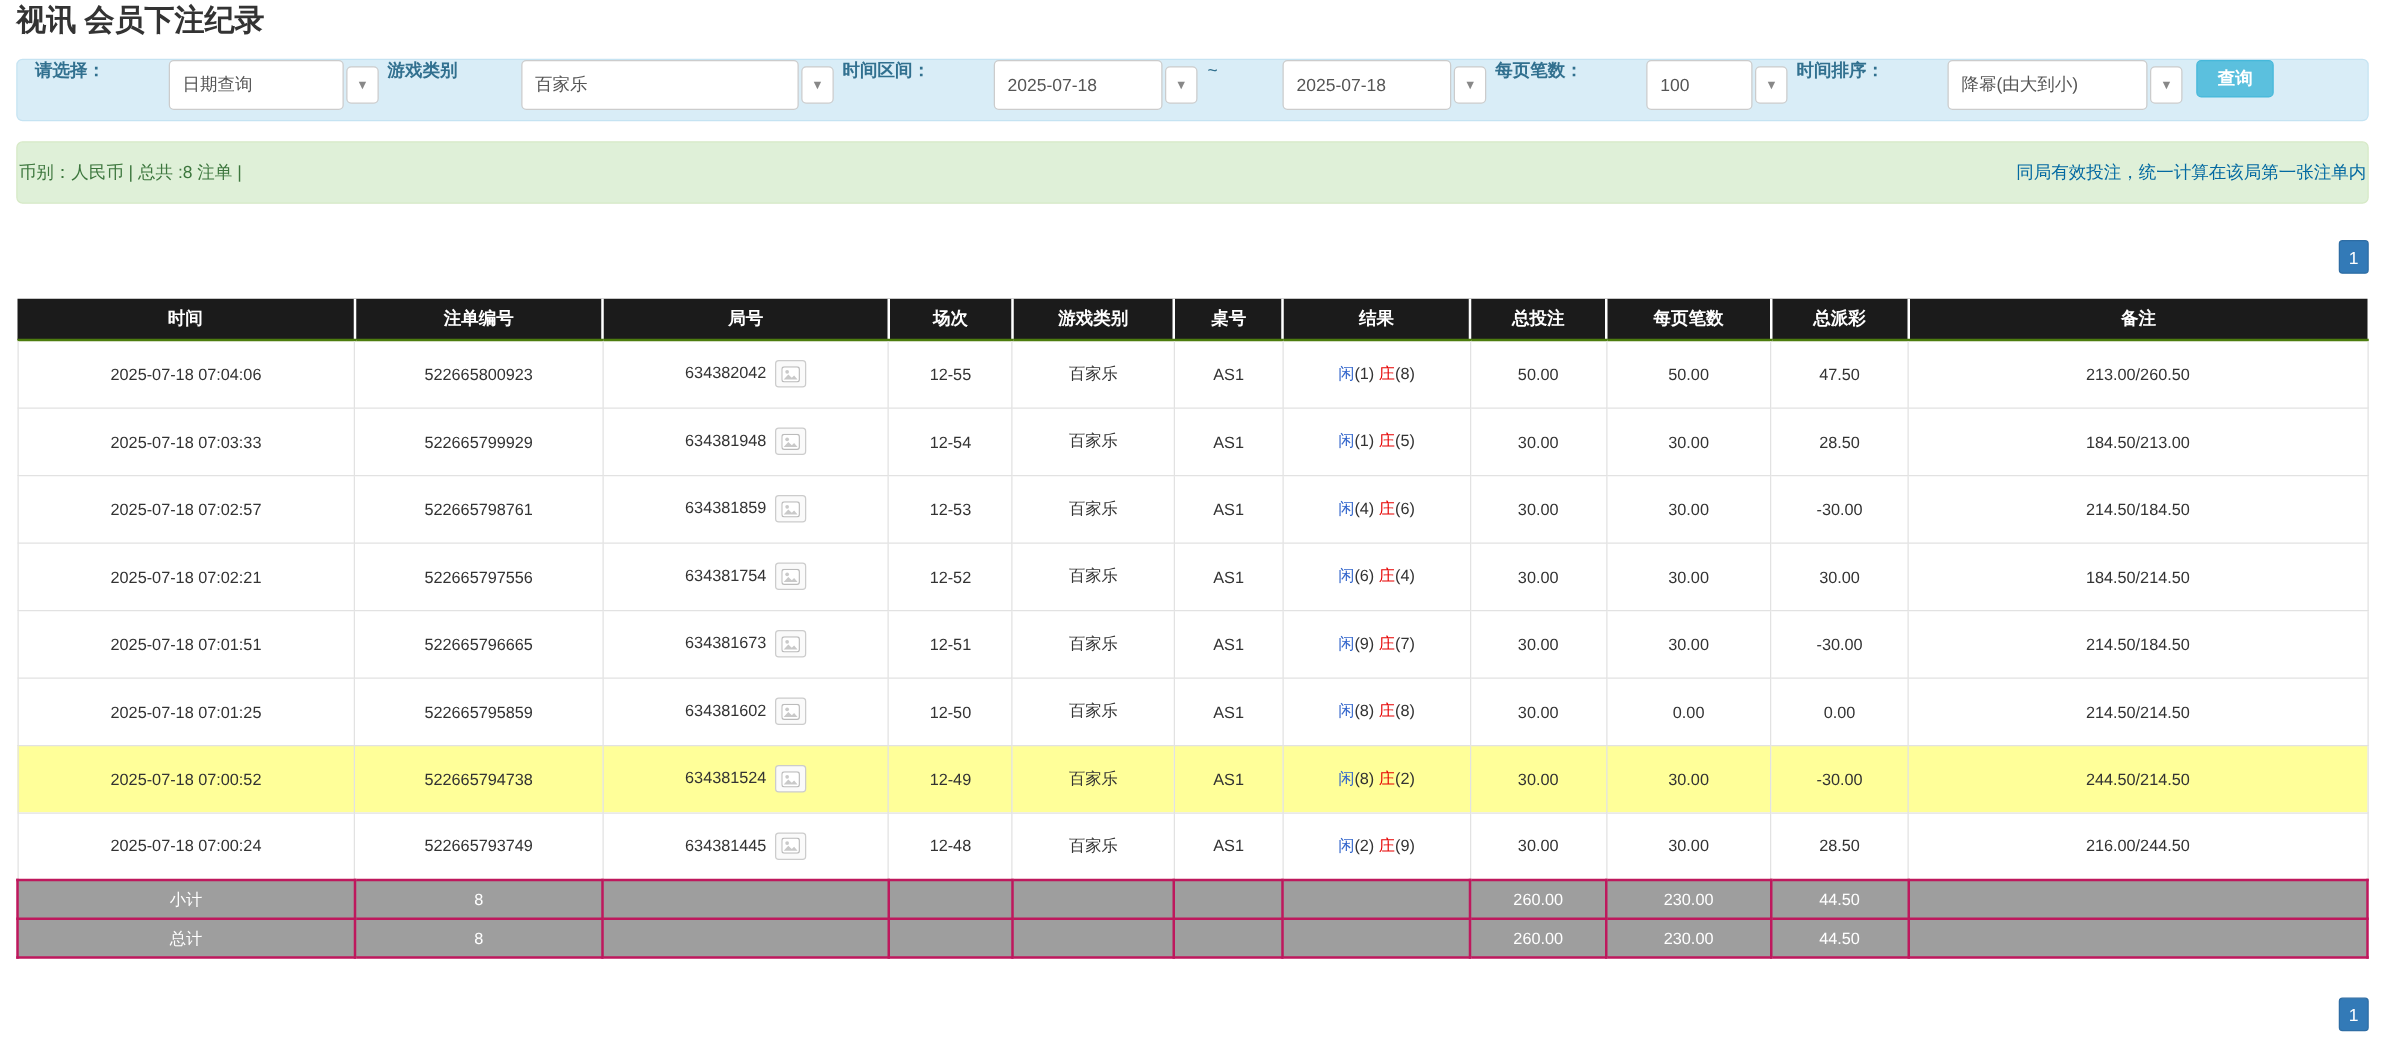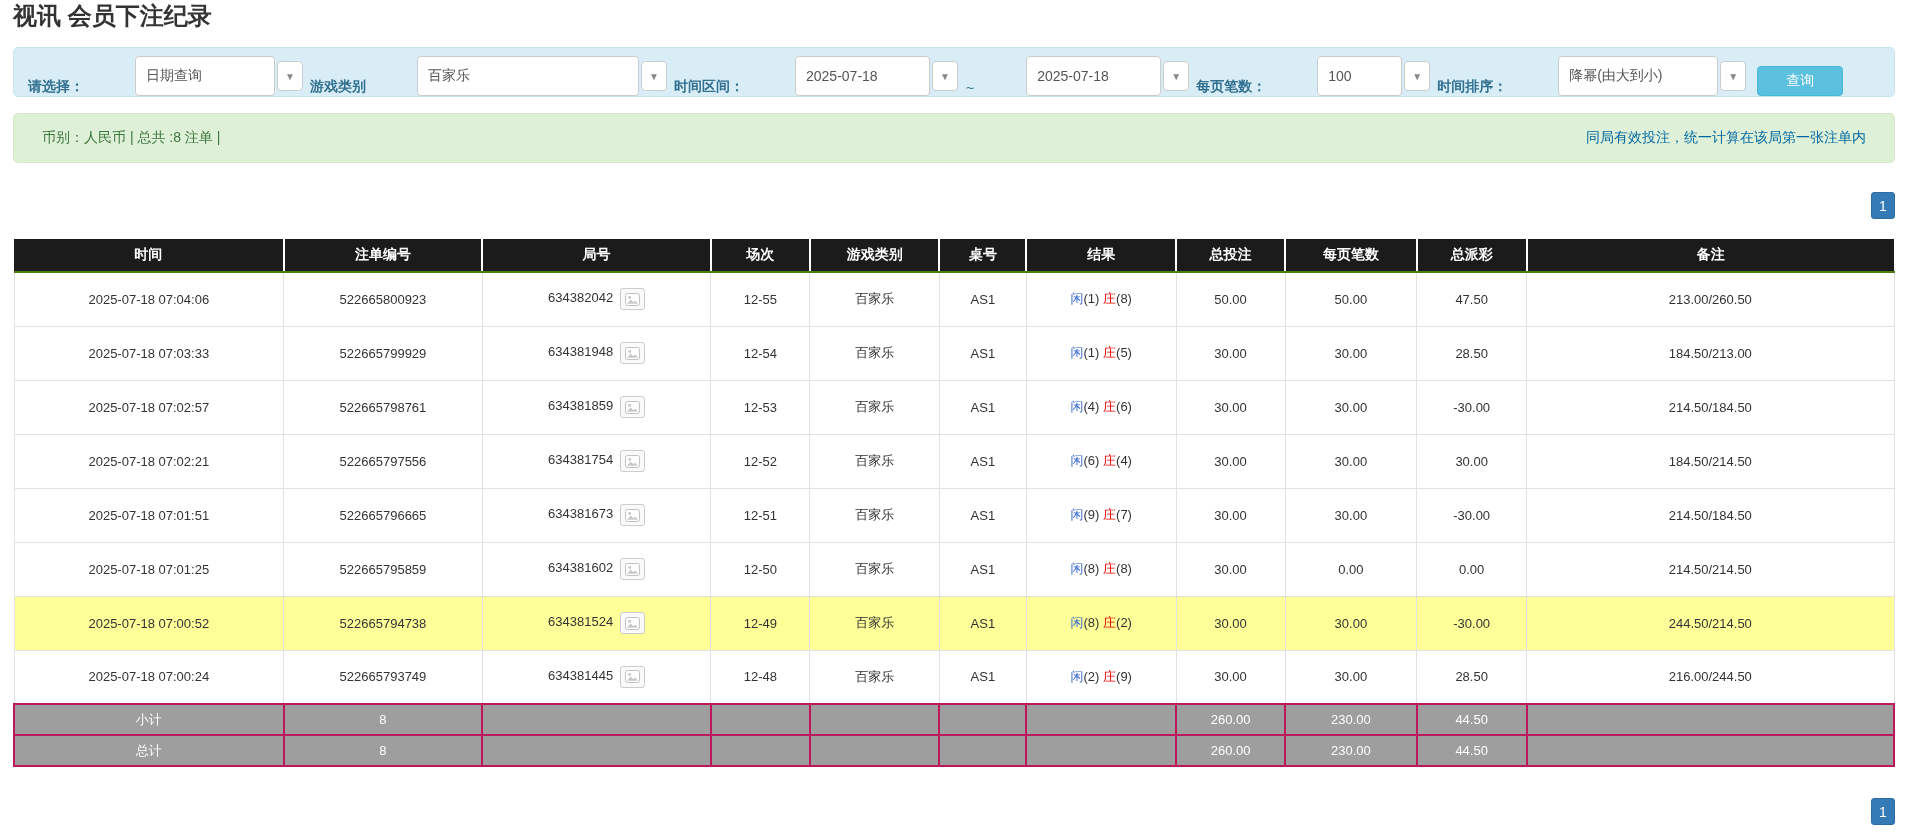--- a/index.html
+++ b/index.html
@@ -10,46 +10,46 @@
     color: #333;
   }
   .page { padding: 0 13px; }
 
   .page-title { font-size: 24px; font-weight: 700; color: #333; }
 
   
   .filter-bar {
     margin-top: 15px; height: 50px; background: #d9edf7;
     border: 1px solid #c5e3f2; border-radius: 5px;
-    display: flex; align-items: flex-end; gap: 7px; padding: 0 14px;
+    display: flex; align-items: flex-start; gap: 7px; padding: 0 14px;
   }
   .f-label { font-size: 14px; font-weight: bold; color: #31708f; white-space: nowrap; }
   .combo { display: flex; align-items: center; gap: 2px; }
   .combo-box {
     height: 40px; background: #fff; border: 1px solid #ccc; border-radius: 4px;
     font-size: 14px; color: #555; display: flex; align-items: center; padding: 0 10px;
     white-space: nowrap;
     margin-left: 44px;
   }
   .combo-caret {
     width: 26px; height: 30px; background: #fff; border: 1px solid #ccc; border-radius: 4px;
     display: flex; align-items: center; justify-content: center;
     color: #888; font-size: 10px; cursor: pointer;
   }
   .tilde { font-size: 14px; color: #31708f; padding: 0 1px; }
   .search-btn {
-    height: 30px; padding: 0 28px; background: #5bc0de; border: 1px solid #46b8da;
-    border-radius: 4px; color: #fff; font-size: 14px; cursor: pointer; margin-left: 4px;
+    height: 30px; padding: 0 16px; background: #5bc0de; border: 1px solid #46b8da;
+    border-radius: 4px; color: #fff; font-size: 14px; cursor: pointer; margin-left: 4px; font-weight: bold;
   }
 
   
   .summary-bar {
     margin-top: 16px; height: 50px; background: #dff0d8;
     border: 1px solid #d6e9c6; border-radius: 5px;
-    display: flex; align-items: center; justify-content: space-between; padding: 0 28px;
+    display: flex; align-items: center; justify-content: space-between; padding: 0 1px;
     font-size: 14px;
   }
   .summary-left { color: #3c763d; }
   .summary-note { color: #0369a1; }
 
   
   .pager-row { display: flex; justify-content: flex-end; margin-top: 29px; }
   .pager-row.bottom { margin-top: 31px; }
   .page-btn {
     min-width: 24px; height: 27px; padding: 0 7px; background: #337ab7; border: 1px solid #2e6da4;

